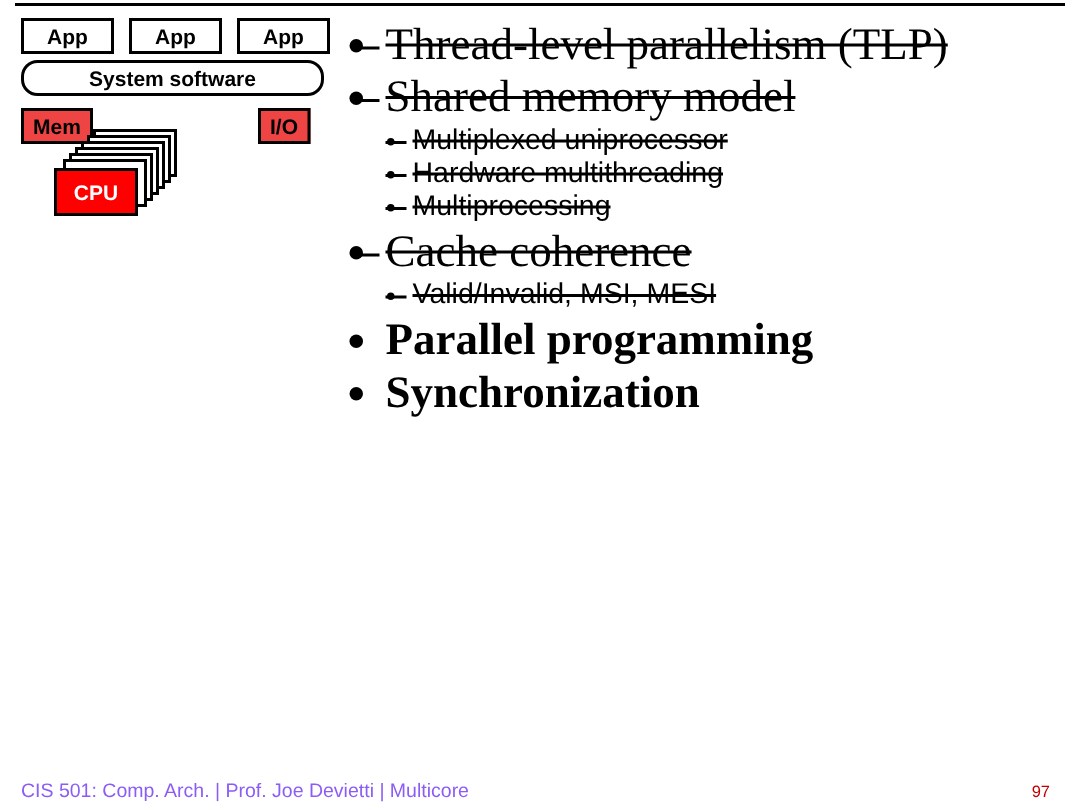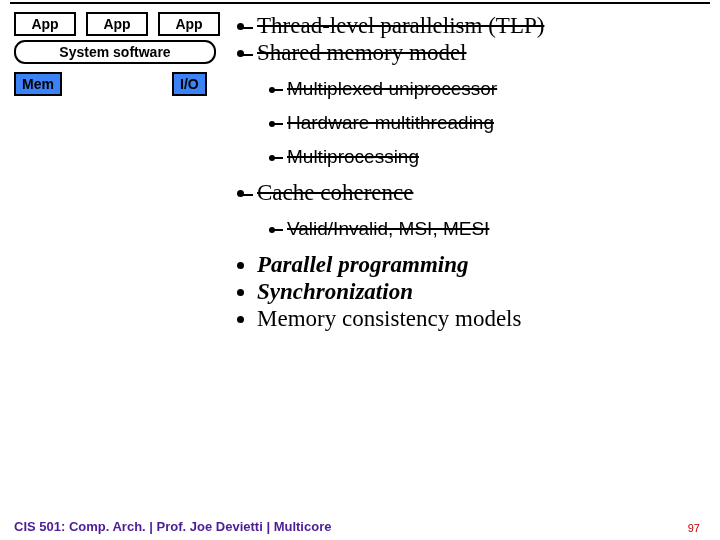--- a/index.html
+++ b/index.html
@@ -60,21 +60,21 @@
   .sys-box { width: 198px; margin-bottom: 8px; border-radius: 11px; }
 
   .mem-io-row {
     position: relative;
     height: 90px;
     margin-top: 4px;
   }
   .mem-box, .io-box {
     position: absolute;
     border: 2px solid #000;
-    background: #3b82f6;
+    background: #ef4444;
     font-weight: bold;
     font-size: 14px;
     padding: 2px 6px;
   }
   .mem-box { left: 0; top: 0; }
   .io-box  { left: 158px; top: 0; }
 
   .cpu-stack {
     position: absolute;
     left: 22px;
@@ -102,58 +102,57 @@
     line-height: 28px;
     left: 0;
     top: 18px;
   }
 
   
   ul.lvl1 {
     list-style: disc;
     margin: 0 0 0 18px;
     padding: 0;
-    font-size: 23px;
+    font-size: 30px;
     font-family:  Verdana, "Times New Roman", serif;
   }
   ul.lvl1 > li { margin: 1px 0; }
   ul.lvl2 {
     list-style: disc;
     margin: 0 0 2px 36px;
     padding: 0;
     font-size: 19px;
   }
-  ul.lvl2 > li { margin: 12px; }
+  ul.lvl2 > li { margin: 0; }
   
   li.strikeline {
     position: relative;
   }
   li.strikeline > span.through {
     text-decoration: line-through;
     text-decoration-thickness: 2px;
   }
   li.strikeline::after {
     content: "";
     position: absolute;
     left: -18px;
     top: 52%;
     width: 14px;
     border-top: 2px solid #000;
   }
 
-  .bold { font-weight: bold; font-style: italic; }
+  .bold { font-weight: bold; }
 
   .footer {
     position: absolute;
     left: 14px;
     bottom: 8px;
     font-size: 13px;
-    color: #4c1d95;
+    color: #8b5cf6;
     font-family: Verdana, sans-serif;
-    font-weight: bold;
   }
   .pagenum {
     position: absolute;
     right: 20px;
     bottom: 8px;
     font-size: 11px;
     color: #c00000;
     font-family: Verdana, sans-serif;
   }
 </style>
@@ -169,20 +168,29 @@
     <div class="diagram-col">
       <div class="app-row">
         <div class="app-box">App</div>
         <div class="app-box">App</div>
         <div class="app-box">App</div>
       </div>
       <div class="sys-box">System software</div>
       <div class="mem-io-row">
         <div class="mem-box">Mem</div>
         <div class="io-box">I/O</div>
+        <div class="cpu-stack">
+          <div class="stack-box" style="left:26px; top:-8px;"></div>
+          <div class="stack-box" style="left:22px; top:-4px;"></div>
+          <div class="stack-box" style="left:18px; top:0px;"></div>
+          <div class="stack-box" style="left:14px; top:4px;"></div>
+          <div class="stack-box" style="left:10px; top:8px;"></div>
+          <div class="stack-box" style="left:6px;  top:12px;"></div>
+          <div class="red-box">CPU</div>
+        </div>
       </div>
     </div>
 
     <div class="content-col">
       <ul class="lvl1">
         <li class="strikeline"><span class="through">Thread-level parallelism (TLP)</span></li>
         <li class="strikeline"><span class="through">Shared memory model</span></li>
       </ul>
       <ul class="lvl2">
         <li class="strikeline"><span class="through">Multiplexed uniprocessor</span></li>
@@ -192,23 +200,20 @@
       <ul class="lvl1">
         <li class="strikeline"><span class="through">Cache coherence</span></li>
       </ul>
       <ul class="lvl2">
         <li class="strikeline"><span class="through">Valid/Invalid, MSI, MESI</span></li>
       </ul>
       <ul class="lvl1">
         <li class="bold">Parallel programming</li>
         <li class="bold">Synchronization</li>
       </ul>
-      <ul class="lvl1">
-        <li>Memory consistency models</li>
-      </ul>
     </div>
 
   </div>
 
   <div class="footer">CIS 501: Comp. Arch.  |  Prof. Joe Devietti  |  Multicore</div>
   <div class="pagenum">97</div>
 
 </div>
 
 </body></html>

